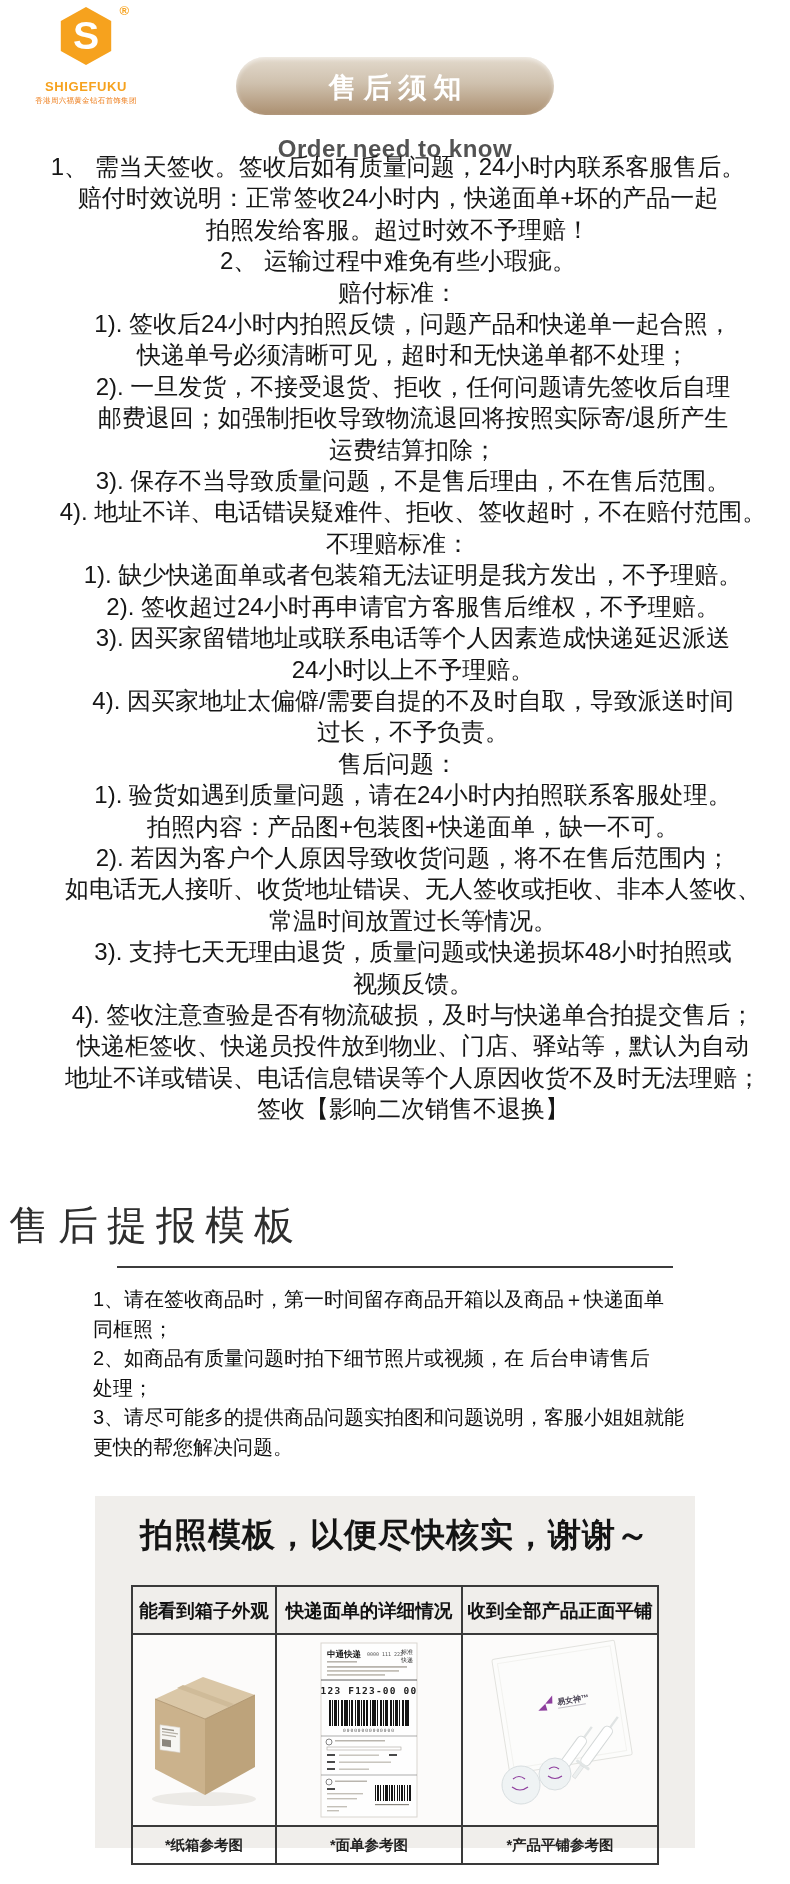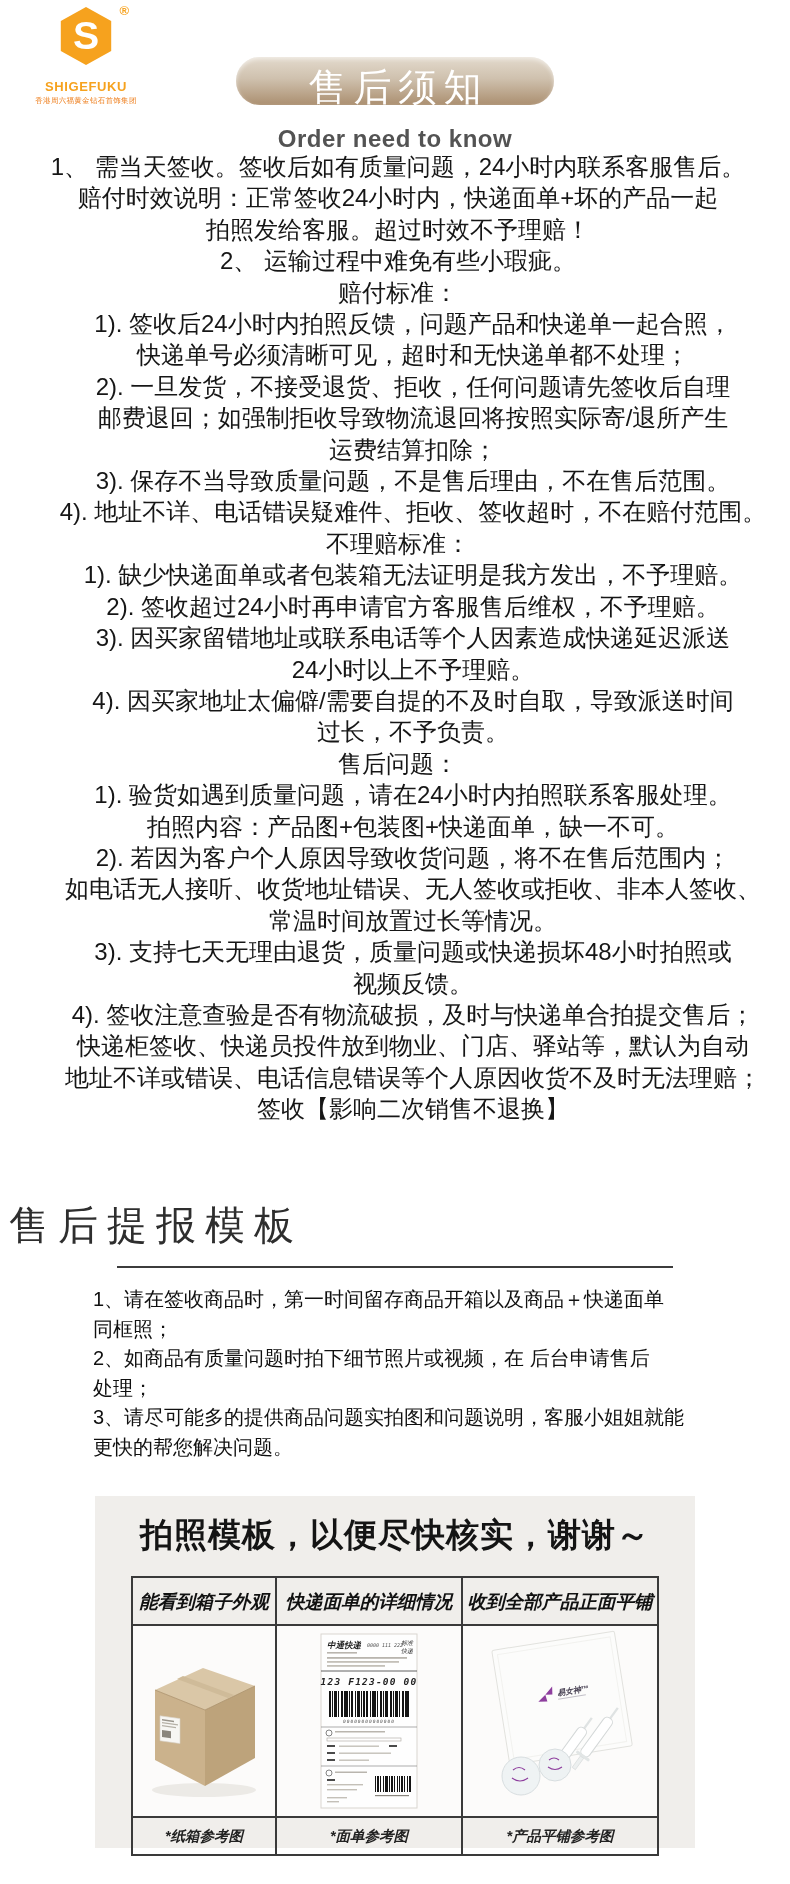--- a/index.html
+++ b/index.html
@@ -8,43 +8,43 @@
 
   
   .brand { position:absolute; top:6px; left:24px; width:124px; text-align:center; }
   .logo-wrap { position:relative; display:inline-block; }
   .logo-wrap .reg { position:absolute; top:-3px; right:-15px; font-size:13px; color:#f6a21e; font-weight:bold; }
   .brand-name { font-size:13px; font-weight:bold; color:#f6a21e; letter-spacing:0.6px; margin-top:9px; }
   .brand-tagline { font-size:7.5px; color:#ee7d1a; margin-top:2px; white-space:nowrap; letter-spacing:0.3px; }
 
   
   .banner-wrap { position:absolute; top:57px; left:0; width:100%; text-align:center; }
-  .pill { display:inline-block; width:318px; height:48px; line-height:61px; border-radius:30px;
+  .pill { display:inline-block; width:318px; height:58px; line-height:61px; border-radius:30px;
           background:linear-gradient(180deg,#e3dacd 0%, #cfc1ae 45%, #ab8f70 100%);
-          color:#ffffff; font-size:38px; font-weight:400; letter-spacing:7px; text-indent:7px;
+          color:#ffffff; font-size:28px; font-weight:700; letter-spacing:7px; text-indent:7px;
           box-shadow:inset 0 2px 4px rgba(255,255,255,.55); }
   .banner-sub { margin-top:20px; font-size:24px; font-weight:600; color:#535353; letter-spacing:0.5px; }
 
   
   .notice { position:absolute; top:151px; left:18px; width:760px; font-size:24px; line-height:31.4px;
             color:#161616; font-weight:500;text-align:center; }
   .notice div { white-space:nowrap; }
   .notice .i1 { padding-left:30px; }
 
   
   .tpl { position:absolute; top:1198px; left:0; width:100%; }
   .tpl h2 { margin:0; font-size:40px; font-weight:500; color:#2e2e2e; letter-spacing:9px; text-indent:9px; }
   .tpl .rule { width:556px; height:2px; background:#3c3c3c; margin:13px auto 0; }
   .tpl-lines { width:604px; margin:17px auto 0; font-size:20px; line-height:29.5px; color:#101010; font-weight:500; }
   .tpl-lines div { white-space:nowrap; }
 
   
   .photo-box { position:absolute; top:1496px; left:95px; width:600px; height:352px; background:#f0eeeb; }
   .photo-box h3 { margin:17px 0 0; text-align:center; font-size:33px; font-weight:700; color:#141414; letter-spacing:1px; }
-  table.pt { border-collapse:collapse; margin:18px auto 0; table-layout:fixed;font-style:italic; }
+  table.pt { border-collapse:collapse; margin:27px auto 0; table-layout:fixed; }
   .pt td { border:2px solid #3a3a3a; text-align:center; vertical-align:middle; padding:0; overflow:hidden; }
   .pt .head td { height:46px; font-size:18.5px; font-weight:700; color:#111111; }
   .pt .imgs td { height:190px; background:#fcfbfa; }
   .pt .caps td { height:36px; font-size:14.5px; font-weight:700; color:#222222; }
   .pt svg { display:block; }
 </style>
 </head>
 <body>
 
 <div class="page">

